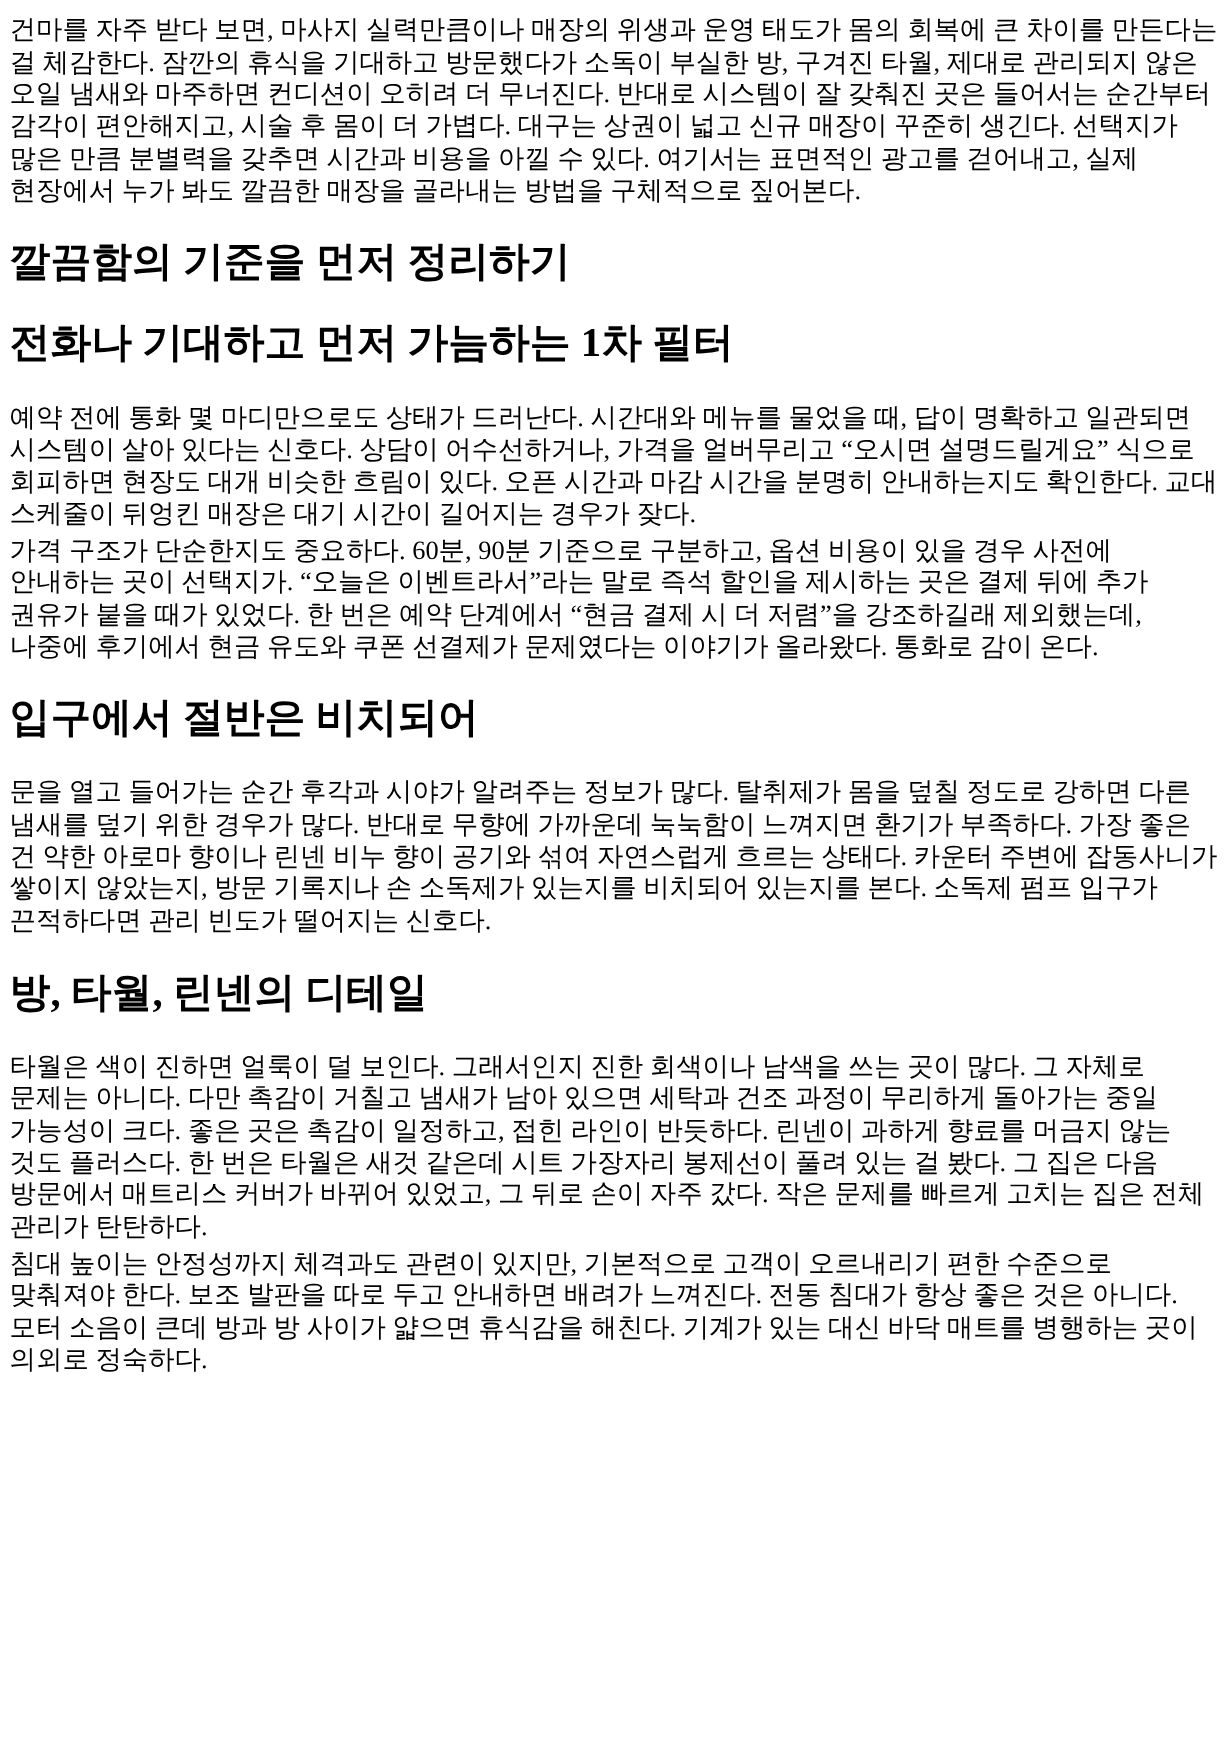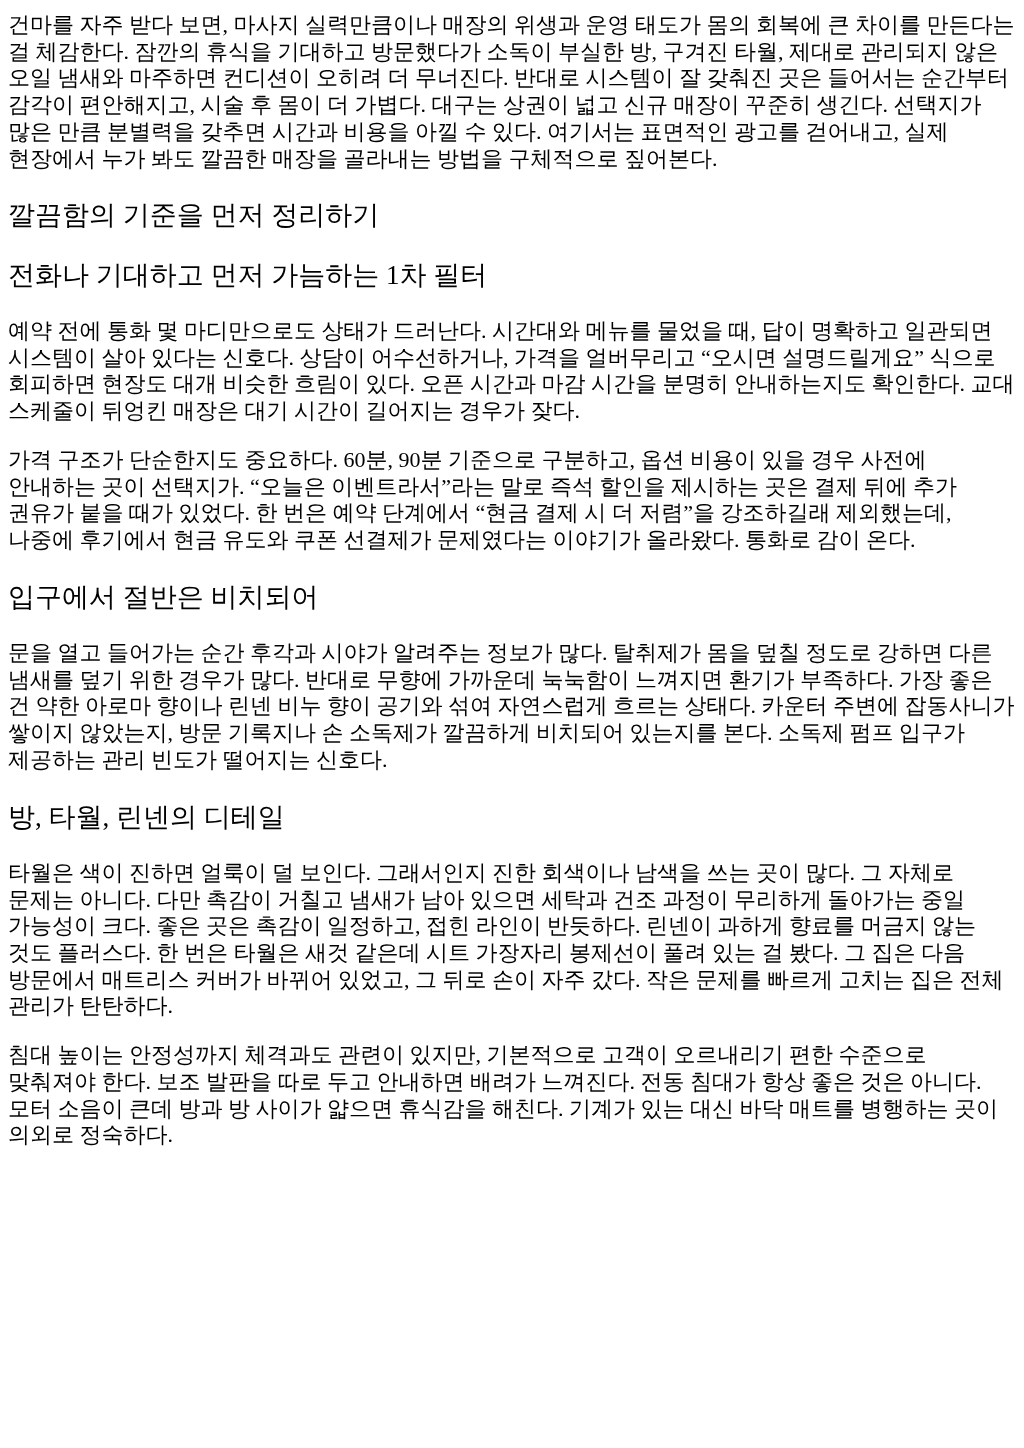--- a/index.html
+++ b/index.html
@@ -13,30 +13,30 @@
     font-size: 22px;
     line-height: 26.7px;
     -webkit-font-smoothing: auto;
     word-break: keep-all;
     overflow-wrap: break-word;
   }
   article {
     display: block;
   }
   p {
-    margin: 22px 0;
+    margin: 4px 0;
     text-align: left;
   }
   p.first {
     margin-top: 4px;
   }
   h2 {
     font-family: "Liberation Serif", "DejaVu Serif", serif;
-    font-size: 27px;
-    font-weight: 400;
+    font-size: 34px;
+    font-weight: 700;
     line-height: 1.2;
     margin: 27px 0;
   }
 </style>
 </head>
 <body>
 
 <article>
 
   <p class="first">건마를 자주 받다 보면, 마사지 실력만큼이나 매장의 위생과 운영 태도가 몸의 회복에 큰 차이를 만든다는 걸 체감한다. 잠깐의 휴식을 기대하고 방문했다가 소독이 부실한 방, 구겨진 타월, 제대로 관리되지 않은 오일 냄새와 마주하면 컨디션이 오히려 더 무너진다. 반대로 시스템이 잘 갖춰진 곳은 들어서는 순간부터 감각이 편안해지고, 시술 후 몸이 더 가볍다. 대구는 상권이 넓고 신규 매장이 꾸준히 생긴다. 선택지가 많은 만큼 분별력을 갖추면 시간과 비용을 아낄 수 있다. 여기서는 표면적인 광고를 걷어내고, 실제 현장에서 누가 봐도 깔끔한 매장을 골라내는 방법을 구체적으로 짚어본다.</p>
@@ -45,21 +45,21 @@
 
 
   <h2>전화나 기대하고 먼저 가늠하는 1차 필터</h2>
 
   <p>예약 전에 통화 몇 마디만으로도 상태가 드러난다. 시간대와 메뉴를 물었을 때, 답이 명확하고 일관되면 시스템이 살아 있다는 신호다. 상담이 어수선하거나, 가격을 얼버무리고 “오시면 설명드릴게요” 식으로 회피하면 현장도 대개 비슷한 흐림이 있다. 오픈 시간과 마감 시간을 분명히 안내하는지도 확인한다. 교대 스케줄이 뒤엉킨 매장은 대기 시간이 길어지는 경우가 잦다.</p>
 
   <p>가격 구조가 단순한지도 중요하다. 60분, 90분 기준으로 구분하고, 옵션 비용이 있을 경우 사전에 안내하는 곳이 선택지가. “오늘은 이벤트라서”라는 말로 즉석 할인을 제시하는 곳은 결제 뒤에 추가 권유가 붙을 때가 있었다. 한 번은 예약 단계에서 “현금 결제 시 더 저렴”을 강조하길래 제외했는데, 나중에 후기에서 현금 유도와 쿠폰 선결제가 문제였다는 이야기가 올라왔다. 통화로 감이 온다.</p>
 
   <h2>입구에서 절반은 비치되어</h2>
 
-  <p>문을 열고 들어가는 순간 후각과 시야가 알려주는 정보가 많다. 탈취제가 몸을 덮칠 정도로 강하면 다른 냄새를 덮기 위한 경우가 많다. 반대로 무향에 가까운데 눅눅함이 느껴지면 환기가 부족하다. 가장 좋은 건 약한 아로마 향이나 린넨 비누 향이 공기와 섞여 자연스럽게 흐르는 상태다. 카운터 주변에 잡동사니가 쌓이지 않았는지, 방문 기록지나 손 소독제가 깔끔하게 비치되어 있는지를 본다. 소독제 펌프 입구가 제공하는 관리 빈도가 떨어지는 신호다.</p>
+  <p>문을 열고 들어가는 순간 후각과 시야가 알려주는 정보가 많다. 탈취제가 몸을 덮칠 정도로 강하면 다른 냄새를 덮기 위한 경우가 많다. 반대로 무향에 가까운데 눅눅함이 느껴지면 환기가 부족하다. 가장 좋은 건 약한 아로마 향이나 린넨 비누 향이 공기와 섞여 자연스럽게 흐르는 상태다. 카운터 주변에 잡동사니가 쌓이지 않았는지, 방문 기록지나 손 소독제가 있는지를 비치되어 있는지를 본다. 소독제 펌프 입구가 끈적하다면 관리 빈도가 떨어지는 신호다.</p>
 
 
   <h2>방, 타월, 린넨의 디테일</h2>
 
   <p>타월은 색이 진하면 얼룩이 덜 보인다. 그래서인지 진한 회색이나 남색을 쓰는 곳이 많다. 그 자체로 문제는 아니다. 다만 촉감이 거칠고 냄새가 남아 있으면 세탁과 건조 과정이 무리하게 돌아가는 중일 가능성이 크다. 좋은 곳은 촉감이 일정하고, 접힌 라인이 반듯하다. 린넨이 과하게 향료를 머금지 않는 것도 플러스다. 한 번은 타월은 새것 같은데 시트 가장자리 봉제선이 풀려 있는 걸 봤다. 그 집은 다음 방문에서 매트리스 커버가 바뀌어 있었고, 그 뒤로 손이 자주 갔다. 작은 문제를 빠르게 고치는 집은 전체 관리가 탄탄하다.</p>
 
   <p>침대 높이는 안정성까지 체격과도 관련이 있지만, 기본적으로 고객이 오르내리기 편한 수준으로 맞춰져야 한다. 보조 발판을 따로 두고 안내하면 배려가 느껴진다. 전동 침대가 항상 좋은 것은 아니다. 모터 소음이 큰데 방과 방 사이가 얇으면 휴식감을 해친다. 기계가 있는 대신 바닥 매트를 병행하는 곳이 의외로 정숙하다.</p>
 
 </article>
 

